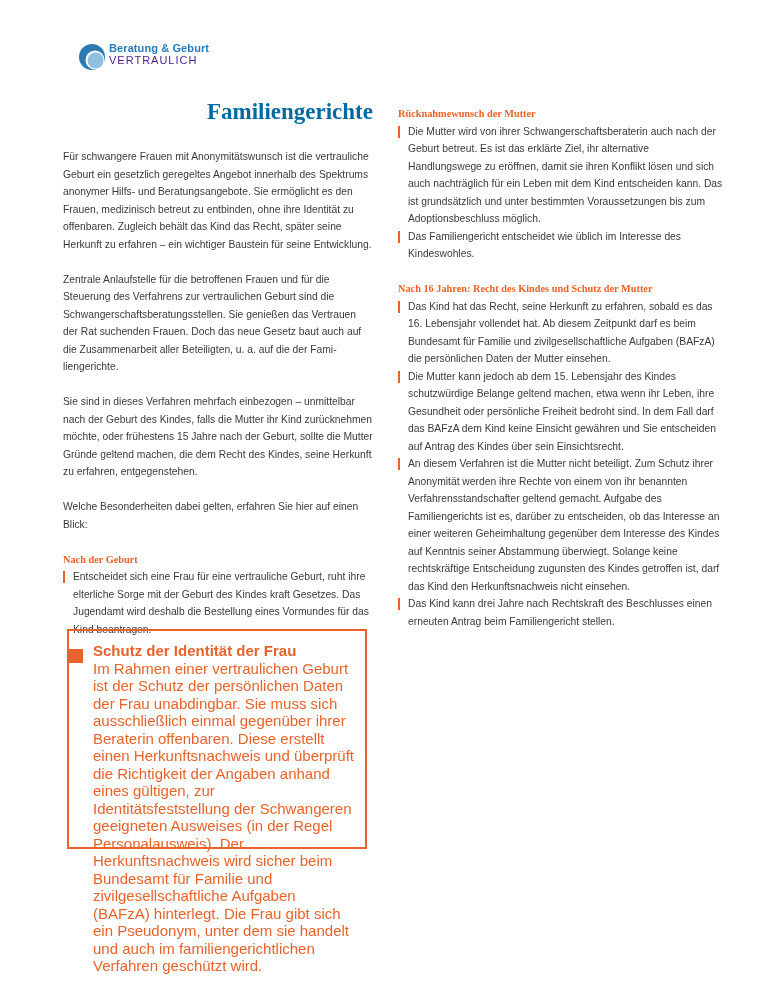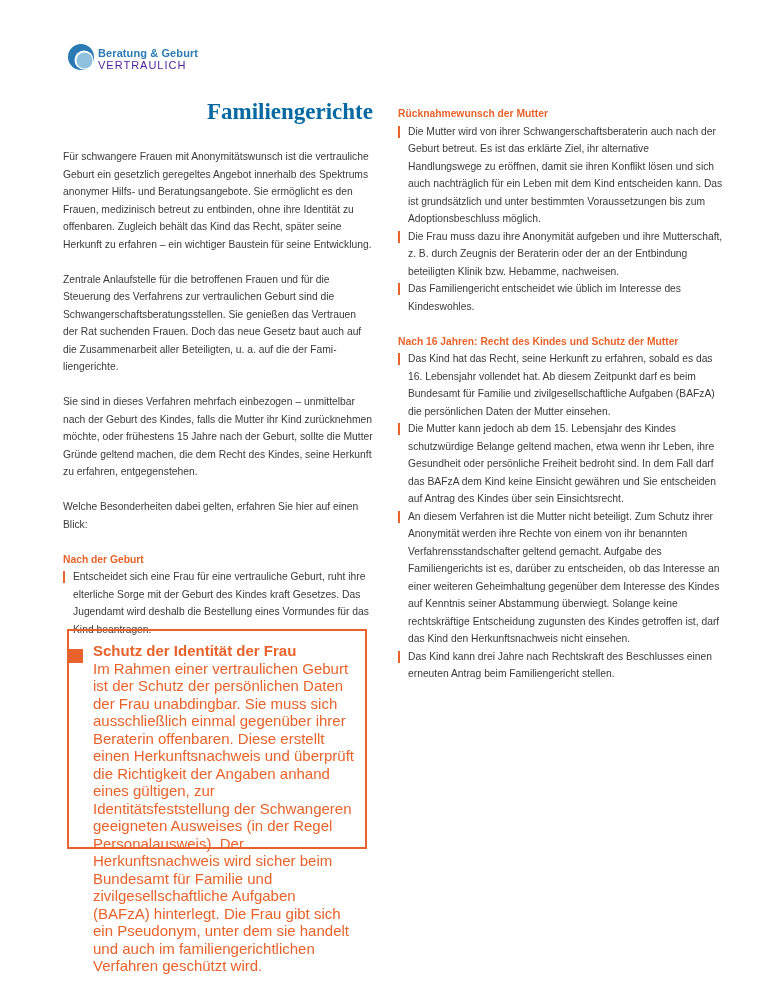--- a/index.html
+++ b/index.html
@@ -1,32 +1,32 @@
 <!DOCTYPE html>
 <html><head>
 <meta charset="utf-8">
 <style>
   html, body { margin: 0; padding: 0; background: #ffffff; }
   body { width: 768px; height: 994px; position: relative; overflow: hidden;
          font-family: "DejaVu Sans", "Liberation Sans", sans-serif; color: #3a3a3a; }
-  .logo { position: absolute; left: 67px; top: 43px; display: flex; align-items: flex-end; }
+  .logo { position: absolute; left: 78px; top: 43px; display: flex; align-items: flex-start; }
   .logo svg { width: 28px; height: 28px; }
   .logo-text { margin-left: 3px; line-height: 1; }
   .logo-line1 { font-family: "Liberation Sans", sans-serif; font-weight: bold; font-size: 11px; color: #2a7bb3; letter-spacing: 0.1px; }
   .logo-line2 { font-family: Liberation Sans, sans-serif; font-size: 11px; color: #4c1d95; letter-spacing: 1px; margin-top: 1px; }
 
   .col { position: absolute; width: 320px; font-size: 10px; line-height: 17.5px; }
   .col-left { left: 63px; top: 96px; width: 310px; }
   .col-right { left: 398px; top: 105px; width: 326px; }
 
   .title-small { font-family: "Liberation Sans", sans-serif; font-size: 17px; color: #e8632b; line-height: 20px; }
   .title-big { font-family: "Liberation Serif", serif; font-weight: bold; font-size: 23px; color: #0369a1; line-height: 28px; margin-top: 2px; margin-bottom: 22px; text-align: right; }
 
   p { margin: 0 0 17.5px 0; font-family: "Liberation Sans", sans-serif; font-size: 10.3px; color: #3a3a3a; }
-  .heading { font-family: Liberation Sans, sans-serif; font-weight: bold; font-size: 10.3px; color: #e8632b; margin: 0; }
+  .heading { font-family: Liberation Serif, serif; font-weight: bold; font-size: 10.3px; color: #e8632b; margin: 0; }
   .bullet { position: relative; padding-left: 10px; font-family: "Liberation Sans", sans-serif; font-size: 10.3px; color: #3a3a3a; margin: 0; }
   .bullet .bar { position: absolute; left: 0; top: 3px; width: 2px; height: 12px; background: #e8632b; }
   .section { margin-bottom: 17.5px; }
 
   .box { position: absolute; left: 67px; top: 629px; width: 300px; height: 220px;
          border: 2px solid #e8632b; box-sizing: border-box; }
   .box .marker { position: absolute; left: 0; top: 18px; width: 14px; height: 14px; background: #e8632b; }
   .box .content { position: absolute; left: 24px; top: 11px; right: 10px;
                   font-family: "Liberation Sans", sans-serif; font-size: 15px; line-height: 17.5px; color: #e8632b; }
   .box .content .bt { font-weight: bold; }
@@ -73,24 +73,20 @@
 
 <div class="col col-right">
   <div class="section">
     <div class="heading">Rücknahmewunsch der Mutter</div>
     <div class="bullet">
       <span class="bar"></span>
       <span>Die Mutter wird von ihrer Schwangerschaftsberaterin auch nach der Geburt betreut. Es ist das erklärte Ziel, ihr alterna­tive Handlungswege zu eröffnen, damit sie ihren Konflikt lösen und sich auch nachträglich für ein Leben mit dem Kind entscheiden kann. Das ist grundsätzlich und unter bestimmten Voraussetzungen bis zum Adoptionsbeschluss möglich.</span>
     </div>
     <div class="bullet">
       <span class="bar"></span>
-      <span>Die Frau muss dazu ihre Anonymität aufgeben und ihre Mut­terschaft, z. B. durch Zeugnis der Beraterin oder der an der Entbindung beteiligten Klinik bzw. Hebamme, nachweisen.</span>
-    </div>
-    <div class="bullet">
-      <span class="bar"></span>
       <span>Das Familiengericht entscheidet wie üblich im Interesse des Kindeswohles.</span>
     </div>
   </div>
 
   <div class="section">
     <div class="heading">Nach 16 Jahren: Recht des Kindes und Schutz der Mutter</div>
     <div class="bullet">
       <span class="bar"></span>
       <span>Das Kind hat das Recht, seine Herkunft zu erfahren, sobald es das 16. Lebensjahr vollendet hat. Ab diesem Zeitpunkt darf es beim Bundesamt für Familie und zivilgesellschaftliche Auf­gaben (BAFzA) die persönlichen Daten der Mutter einsehen.</span>
     </div>

